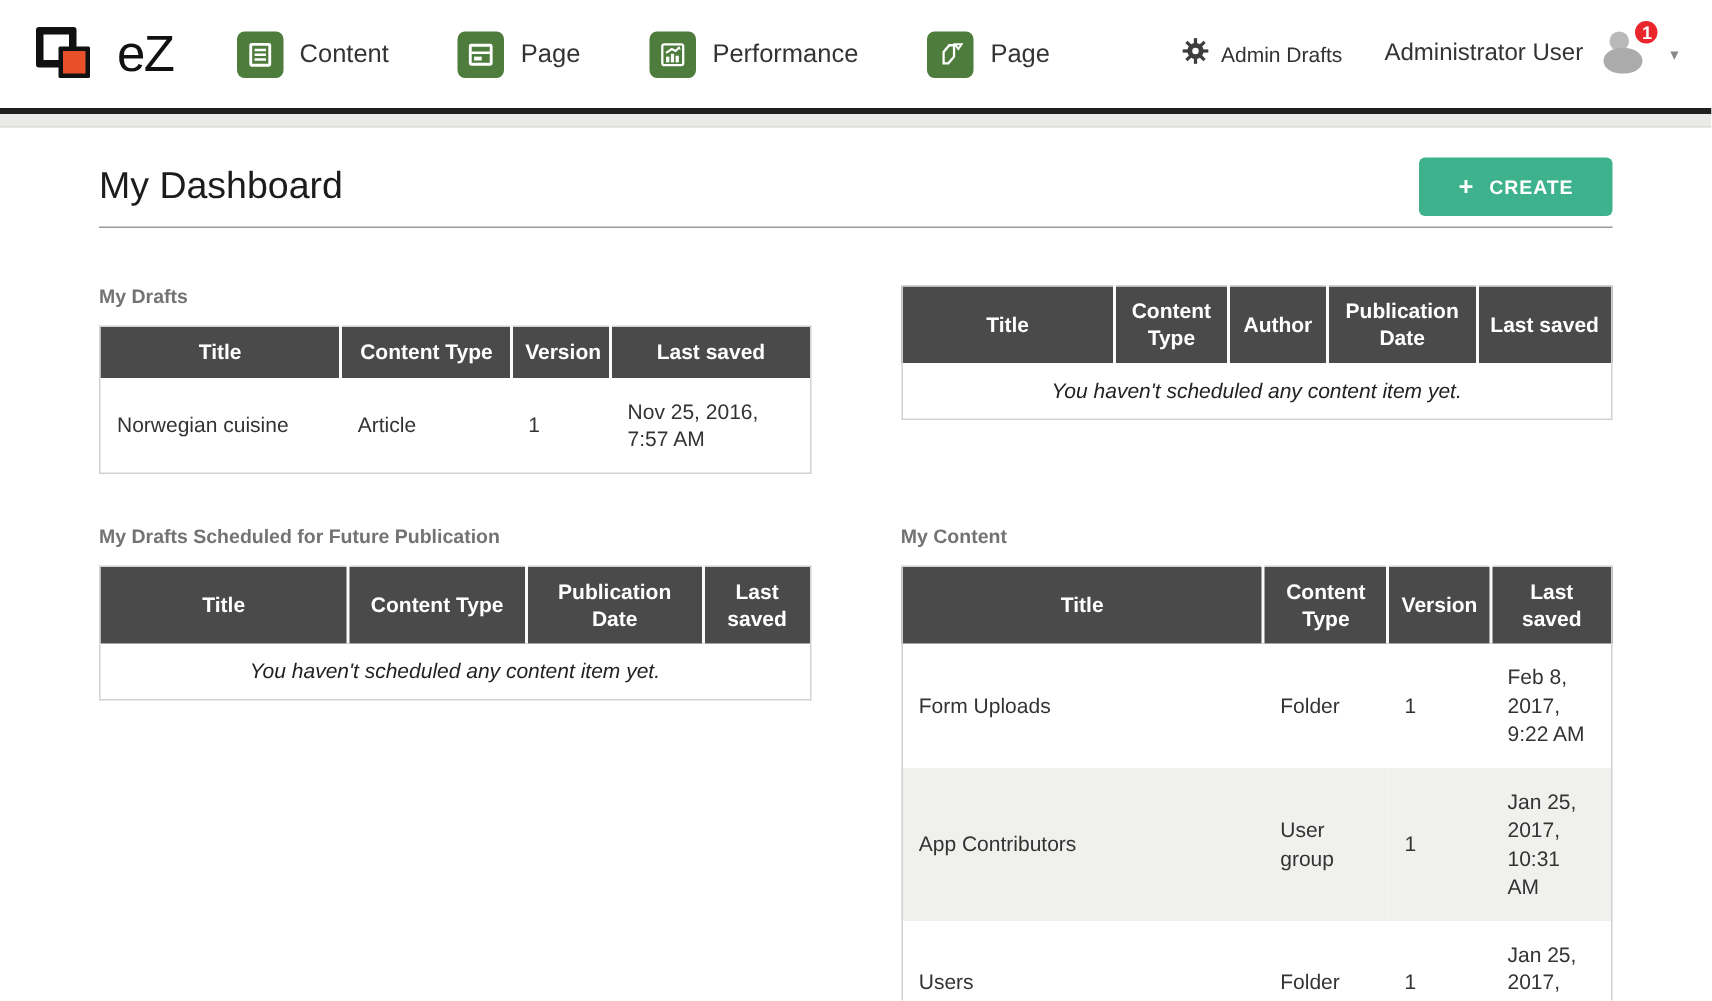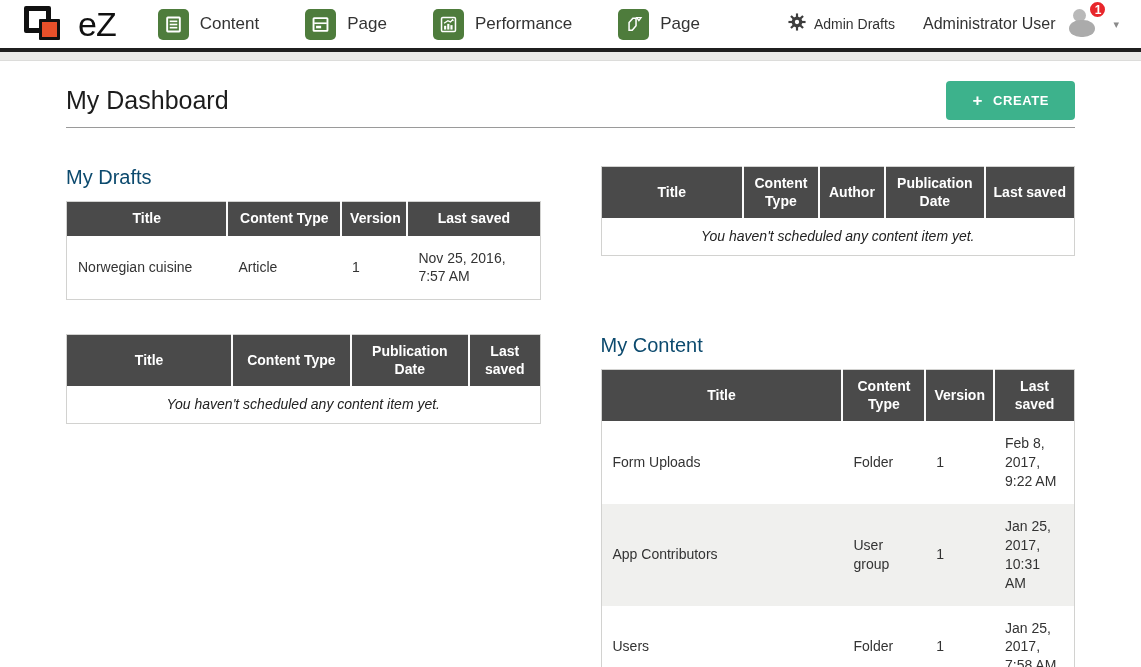--- a/index.html
+++ b/index.html
@@ -1,20 +1,20 @@
 <!DOCTYPE html>
 <html><head>
 <meta charset="utf-8">
 <style>
   * { margin:0; padding:0; box-sizing:border-box; }
   html,body { width:1141px; height:667px; overflow:hidden; background:#fff;
     font-family:"Liberation Sans", sans-serif; color:#333; }
 
   
-  .topbar { height:48px; background:#fff; display:flex; align-items:center; padding:0 22px; }
+  .topbar { height:72px; background:#fff; display:flex; align-items:center; padding:0 22px; }
   .dark-band { height:4px; background:#1f1f1f; }
   .gray-band { height:9px; background:#eaeae8; border-bottom:1px solid #dcdcda; }
 
   .logo { display:flex; align-items:center; margin-right:42px; }
   .logo-mark { position:relative; width:52px; height:44px; }
   .logo-sq-black { position:absolute; left:2px; top:4px; width:27px; height:27px;
     border:5px solid #111; border-radius:2px; background:transparent; }
   .logo-sq-orange { position:absolute; left:17px; top:17px; width:21px; height:21px;
     background:#e8502a; border:3px solid #111; border-radius:1px; }
   .logo-text { font-size:34px; color:#111; letter-spacing:-1px; margin-left:4px; }
@@ -46,21 +46,21 @@
   .page-title { font-size:25px; font-weight:400; color:#1c1c1c; }
   .create-btn { background:#3db28c; color:#fff; border:none; border-radius:4px;
     padding:11px 26px; font-size:13px; font-weight:bold; letter-spacing:0.6px;
     display:flex; align-items:center; gap:10px; cursor:pointer;
     font-family:"Liberation Sans", sans-serif; }
   .plus { font-size:17px; font-weight:bold; line-height:1; }
   .rule { border:none; border-top:1px solid #9a9a9a; margin-top:7px; }
 
   .grid { display:grid; grid-template-columns:1fr 1fr; column-gap:60px; row-gap:34px;
     margin-top:38px; align-items:start; }
-  .section-title { font-size:20px; font-weight:normal; color:#0c4a6e; margin-bottom:12px; }
+  .section-title { font-size:13px; font-weight:bold; color:#737373; margin-bottom:12px; }
 
   table { width:100%; border-collapse:collapse; table-layout:fixed; font-size:14px;
     border:1px solid #d2d2d0; }
   thead th { background:#4a4a4a; color:#fff; font-weight:bold; text-align:center;
     padding:8px 8px; border-right:2px solid #fbfbfb; line-height:1.25; }
   thead th:last-child { border-right:none; }
   tbody td { padding:13px 11px; color:#333; vertical-align:middle; line-height:1.35;
     overflow-wrap:break-word; }
   tbody tr.striped { background:#f0f0ee; }
   td.empty-msg { text-align:center; font-style:italic; padding:9px; color:#222; }
@@ -221,20 +221,21 @@
           </thead>
           <tbody>
             <tr>
               <td colspan="5" class="empty-msg">You haven't scheduled any content item yet.</td>
             </tr>
           </tbody>
         </table>
     </div>
 
     <div class="section">
+      <div class="section-title">My Drafts Scheduled for Future Publication</div>
       <table class="tbl-my-sched">
           <thead>
             <tr>
               <th>Title</th>
               <th>Content Type</th>
               <th>Publication Date</th>
               <th>Last saved</th>
             </tr>
           </thead>
           <tbody>

